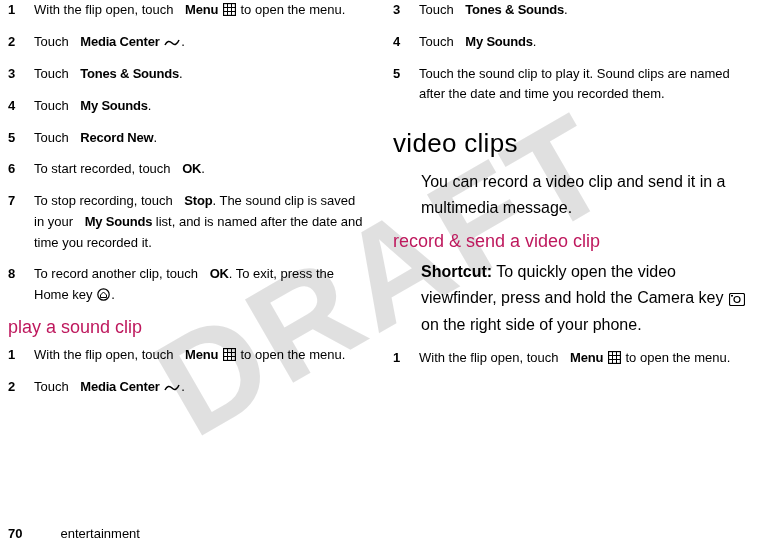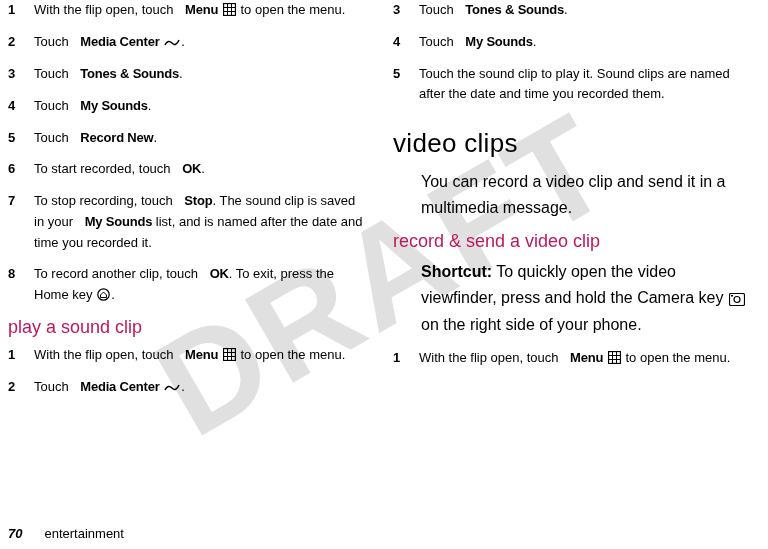--- a/index.html
+++ b/index.html
@@ -71,21 +71,21 @@
       margin-bottom: 11px;
       margin-left: 28px;
     }
     .footer {
       position: absolute;
       bottom: 8px;
       left: 8px;
       font-size: 13px;
       z-index: 1;
     }
-    .footer .pn { font-weight: bold; margin-right: 22px; font-style: italic; }
+    .footer .pn { font-weight: bold; margin-right: 38px; }
     .icon {
       display: inline-block;
       vertical-align: middle;
       margin: 0 1px;
     }
     svg { display: inline-block; vertical-align: -2px; }
   </style>
 </head>
 <body>
 

